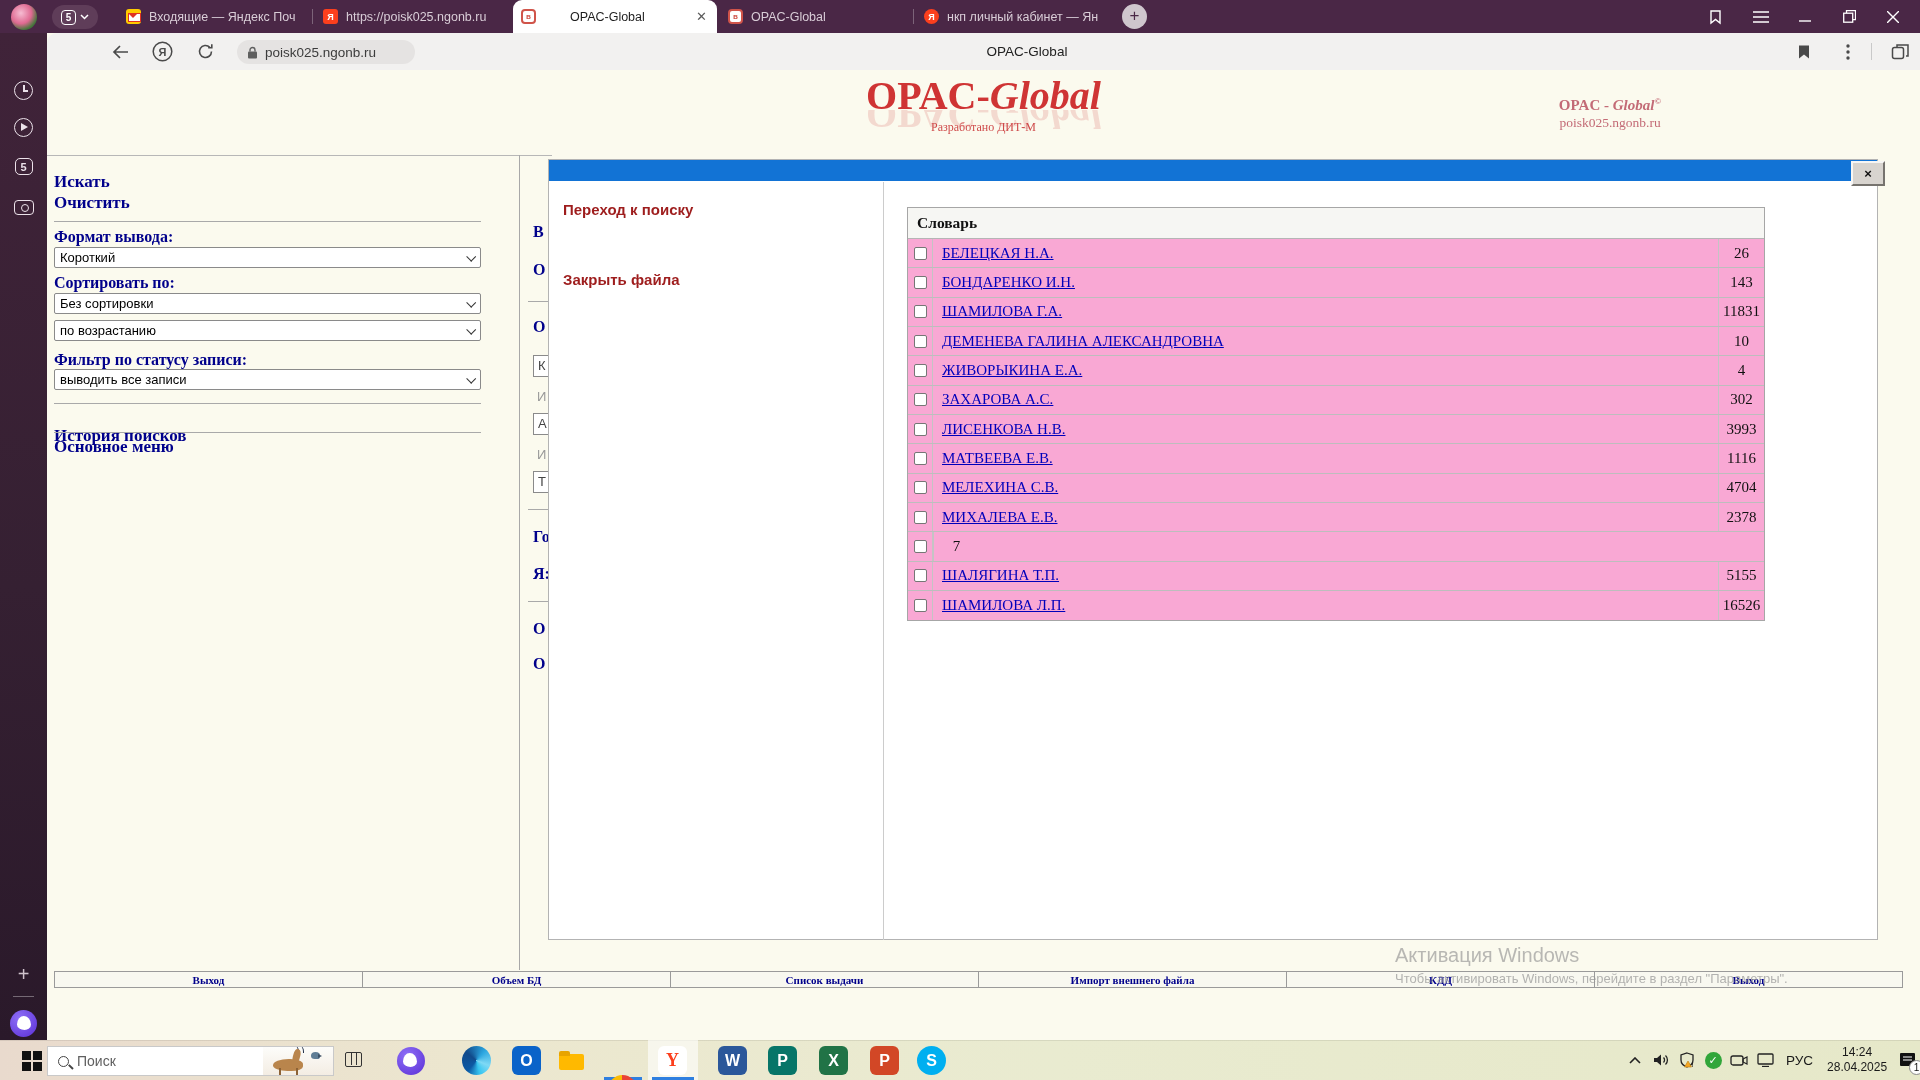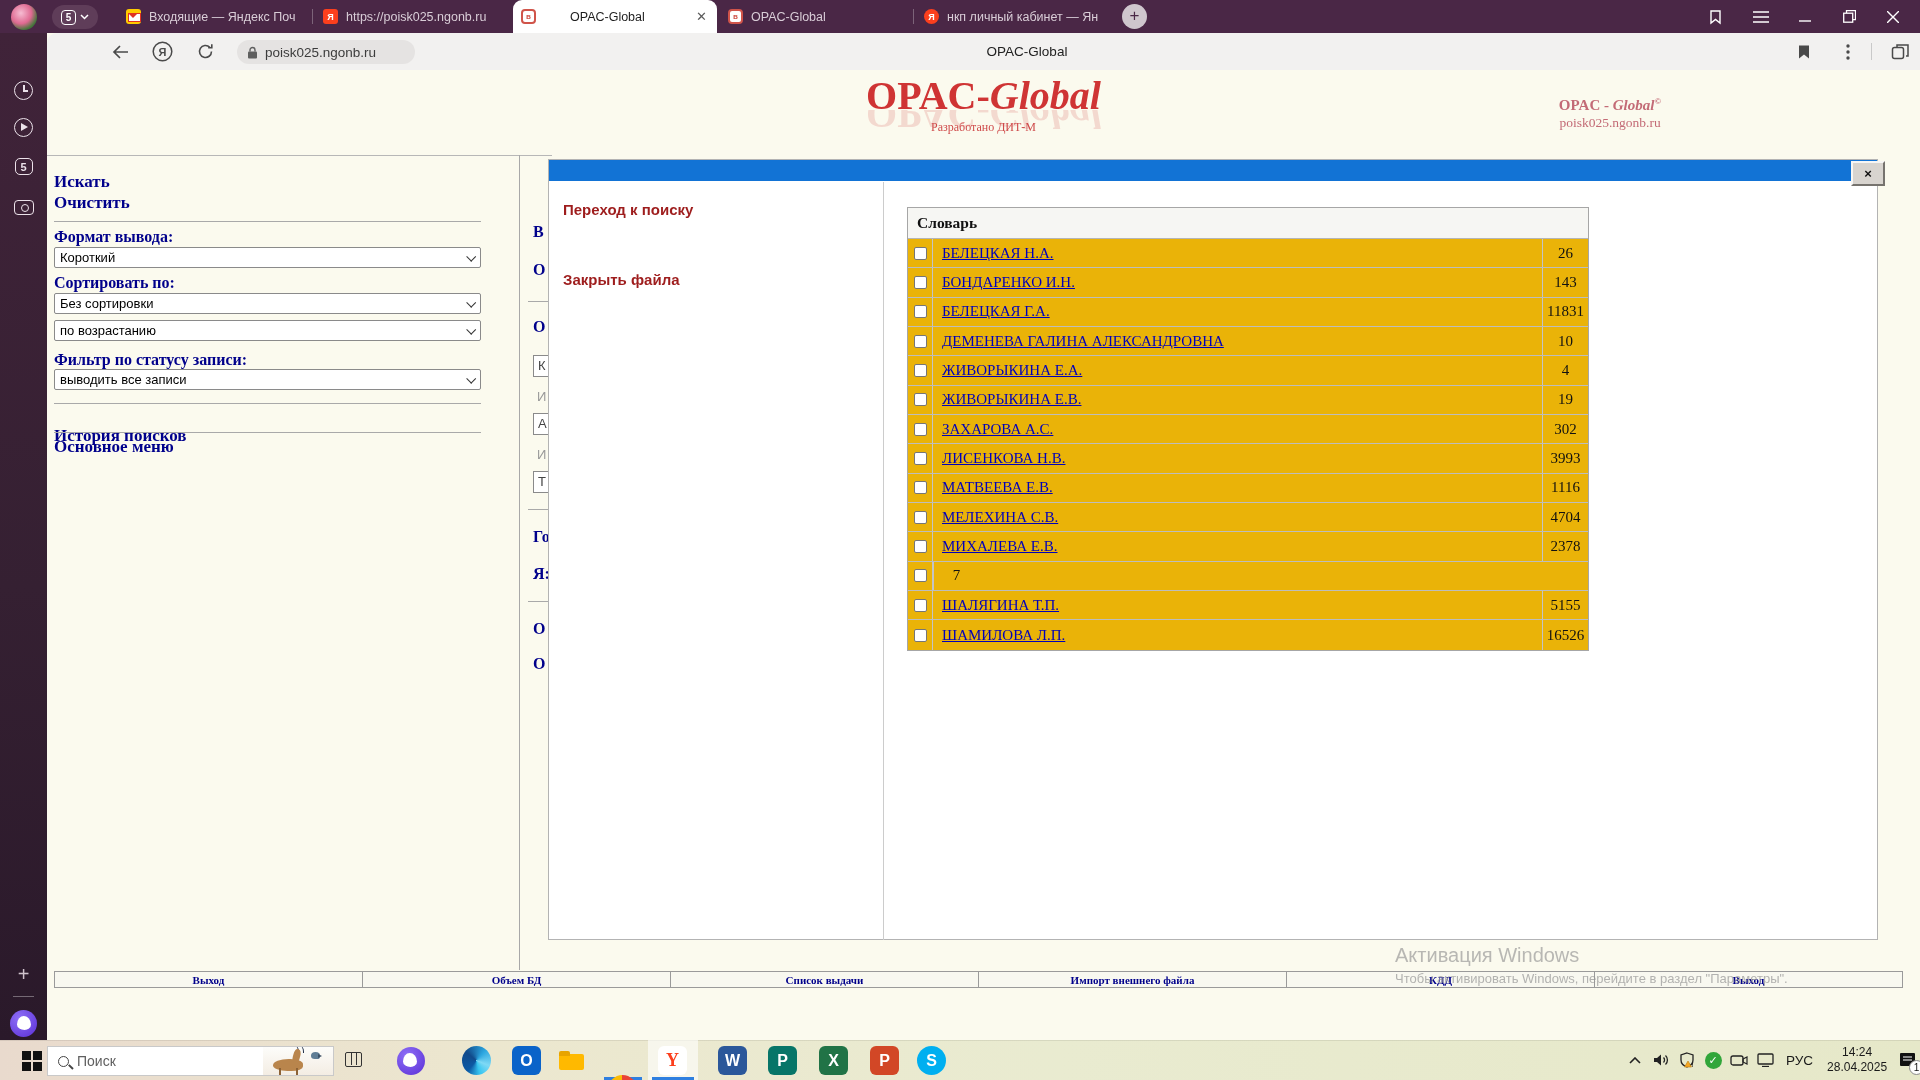--- a/index.html
+++ b/index.html
@@ -104,21 +104,21 @@
   .dialog { position:absolute; left:548px; top:159px; width:1330px; height:781px; background:#fff;
             border:1px solid #b3b3b3; z-index:5; }
   .dlgbar { position:absolute; left:0; top:0; width:1328px; height:21px; background:#1273d5; }
   .dlgclose { position:absolute; left:1302px; top:1px; width:34px; height:25px; background:#d8d4cf;
               border-top:2px solid #f7f6f4; border-left:2px solid #f7f6f4; border-right:2px solid #76736e;
               border-bottom:2px solid #76736e; text-align:center; font-size:13px; font-weight:bold; color:#111;
               line-height:21px; z-index:6; }
   .dlgnav { position:absolute; left:14px; font-size:15px; font-weight:bold; color:#9e1d1d; cursor:pointer; }
   .dlgvsep { position:absolute; left:334px; top:22px; width:1px; height:758px; background:#cccccc; }
 
-  .dict { position:absolute; left:358px; top:47px; width:682px; border:1px solid #a6a6a6; background:#eab308; }
+  .dict { position:absolute; left:358px; top:47px; width:858px; border:1px solid #a6a6a6; background:#f9a8d4; }
   .dict .hdr { height:31px; background:#f6f6f3; border-bottom:1px solid #b5b5b5; display:flex; align-items:center;
                padding-left:9px; font-family:"Liberation Serif",serif; font-size:15.5px; font-weight:bold; color:#111; }
   .drow { height:29.35px; display:flex; align-items:center; border-bottom:1px solid #bdbdbd; }
   .drow:last-child { border-bottom:none; }
   .drow .cbc { width:25px; align-self:stretch; border-right:1px solid #c4c4c4; display:flex; align-items:center; justify-content:center; }
   .cb { width:13px; height:13px; border:1px solid #767676; border-radius:2px; background:#fff; }
   .drow .name { flex:1; padding-left:9px; font-family:"Liberation Serif",serif; font-size:15px; color:#0000bb;
                 text-decoration:underline; cursor:pointer; }
   .drow .cnt { width:46px; align-self:stretch; border-left:1px solid #c4c4c4; display:flex; align-items:center;
                justify-content:center; font-family:"Liberation Serif",serif; font-size:15px; color:#111; }
@@ -399,43 +399,36 @@
         <span class="cbc">
             <span class="cb"></span>
           </span>
         <span class="name">БОНДАРЕНКО И.Н.</span>
         <span class="cnt">143</span>
       </div>
       <div class="drow">
         <span class="cbc">
             <span class="cb"></span>
           </span>
-        <span class="name">БЕЛЕЦКАЯ Г.А.</span>
+        <span class="name">ШАМИЛОВА Г.А.</span>
         <span class="cnt">11831</span>
       </div>
       <div class="drow">
         <span class="cbc">
             <span class="cb"></span>
           </span>
         <span class="name">ДЕМЕНЕВА ГАЛИНА АЛЕКСАНДРОВНА</span>
         <span class="cnt">10</span>
       </div>
       <div class="drow">
         <span class="cbc">
             <span class="cb"></span>
           </span>
         <span class="name">ЖИВОРЫКИНА Е.А.</span>
         <span class="cnt">4</span>
-      </div>
-      <div class="drow">
-        <span class="cbc">
-            <span class="cb"></span>
-          </span>
-        <span class="name">ЖИВОРЫКИНА Е.В.</span>
-        <span class="cnt">19</span>
       </div>
       <div class="drow">
         <span class="cbc">
             <span class="cb"></span>
           </span>
         <span class="name">ЗАХАРОВА А.С.</span>
         <span class="cnt">302</span>
       </div>
       <div class="drow">
         <span class="cbc">

